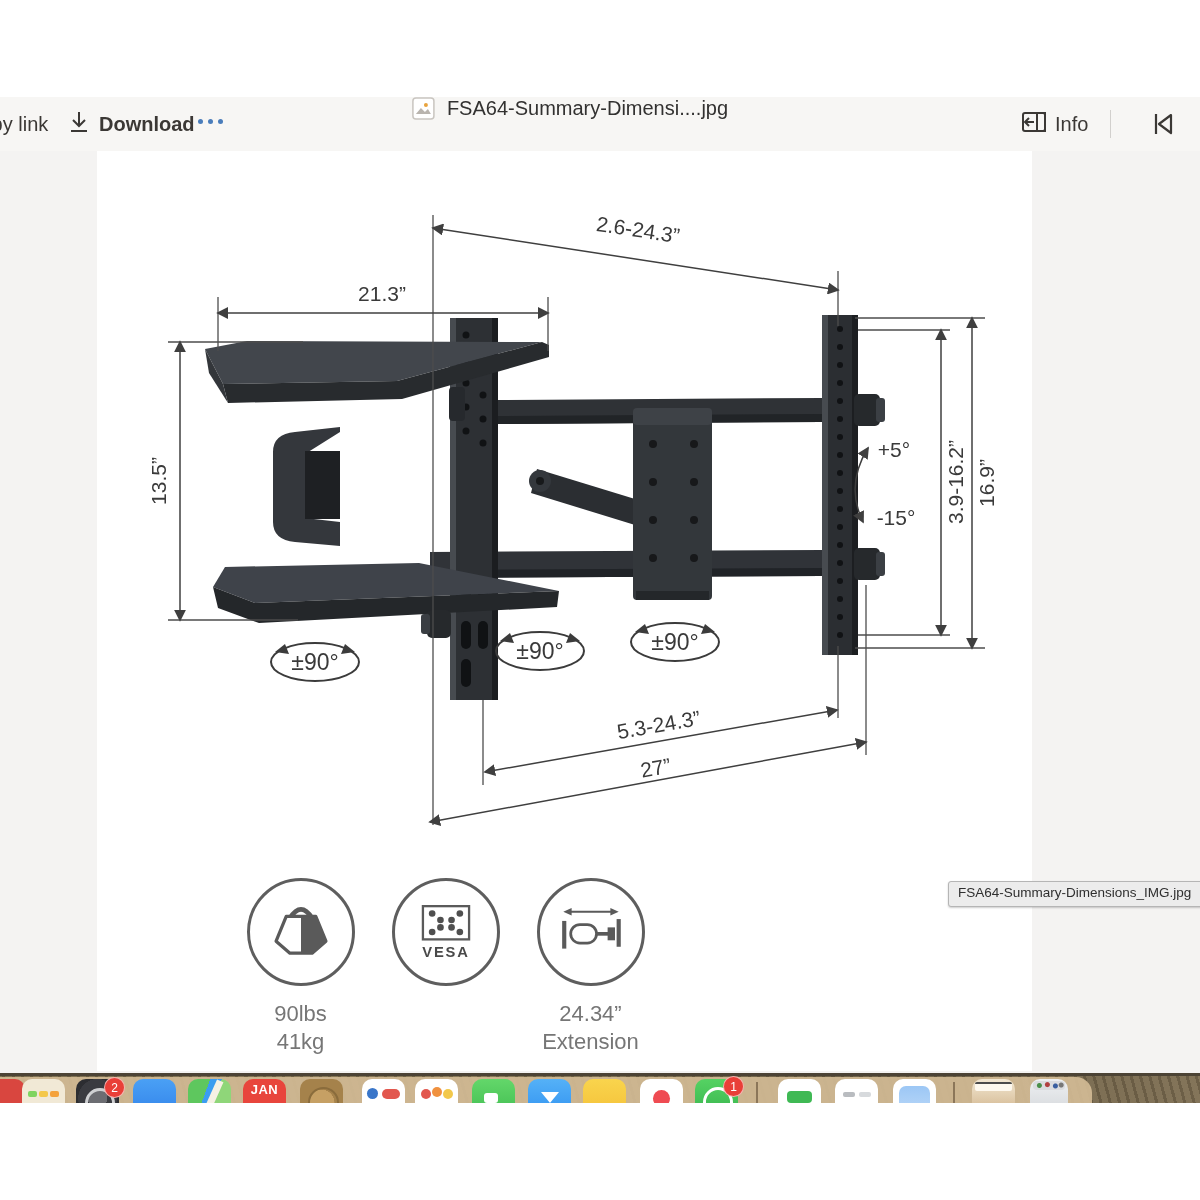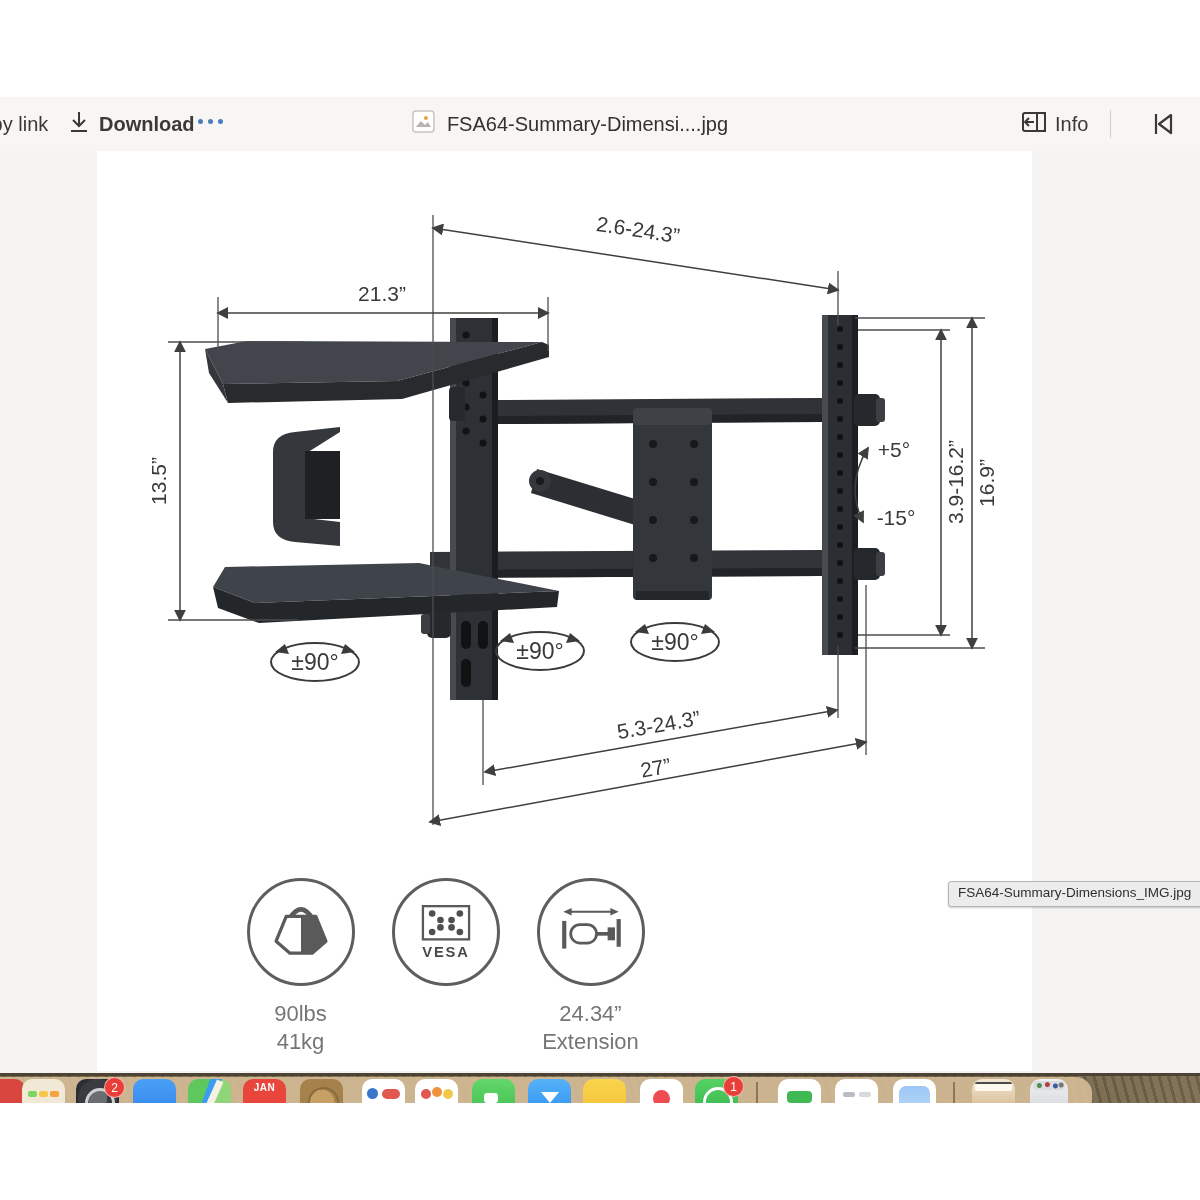--- a/index.html
+++ b/index.html
@@ -5,21 +5,21 @@
   html,body{margin:0;padding:0;width:1200px;height:1200px;overflow:hidden;background:#fff;
     font-family:"Liberation Sans",sans-serif;}
   .abs{position:absolute;}
   
   #toolbar{left:0;top:97px;width:1200px;height:54px;background:#f7f6f4;border-bottom:1px solid #efedeb;}
   .tb-btn{display:flex;align-items:center;gap:9px;height:54px;color:#3b3835;font-size:20px;cursor:pointer;}
   #copylink{left:-34px;top:0;}
   #download{left:68px;top:0;font-weight:bold;}
   #more{left:198px;top:22px;display:flex;gap:5px;}
   #more i{width:5px;height:5px;border-radius:50%;background:#4a7dbb;display:block;}
-  #filetitle{left:570px;top:0;transform:translateX(-50%);display:flex;align-items:center;gap:12px;height:54px;color:#323130;font-size:20px;}
+  #filetitle{left:570px;top:0;transform:translateX(-50%);display:flex;gap:12px;height:54px;color:#323130;font-size:20px;}
   #infobtn{left:1022px;top:0;text-align:center;}
   .tb-divider{left:1110px;top:13px;width:1px;height:28px;background:#d2d0cd;}
   #prevbtn{left:1150px;top:14px;}
   
   #content{left:0;top:151px;width:1200px;height:922px;background:#f4f3f2;border-bottom:2px solid #d8d6d2;}
   #imgpanel{left:97px;top:0;width:935px;height:920px;background:#ffffff;}
   
   #features{left:131px;top:727px;display:flex;}
   .feat{width:145px;display:flex;flex-direction:column;align-items:center;}
   .feat .circ{width:102px;height:102px;border:3px solid #5e5e5e;border-radius:50%;background:#fff;
@@ -33,21 +33,21 @@
   #wallpaper{left:0;top:0;width:1200px;height:30px;
      background:linear-gradient(90deg,#7d6f50 0%,#8a7a58 40%,#6e6147 70%,#84755a 100%);}
   #wallpaper:before{content:"";position:absolute;inset:0;background:
      repeating-linear-gradient(75deg,rgba(40,30,15,.25) 0 3px,rgba(0,0,0,0) 3px 9px);}
   #dockline{left:0;top:0;width:1200px;height:3px;background:#4c4335;}
   #dockpanel{left:-24px;top:4px;width:1116px;height:44px;background:rgba(210,186,148,.93);border-radius:0 16px 0 0;}
   .dicon{position:absolute;top:6px;width:43px;height:43px;border-radius:10px;overflow:hidden;cursor:pointer;}
   .dsep{position:absolute;top:9px;width:2px;height:22px;background:rgba(88,68,45,.55);}
   .badge{position:absolute;width:19px;height:19px;border-radius:50%;background:#e93f38;color:#fff;
      font-size:12px;display:flex;align-items:center;justify-content:center;z-index:5;border:1px solid rgba(255,255,255,.6);}
-  .jan{position:absolute;left:0;top:3px;width:100%;text-align:center;color:#fff;font-size:10px;font-weight:bold;letter-spacing:.5px;}
+  .jan{position:absolute;left:0;top:3px;width:100%;text-align:center;color:#fff;font-size:13px;font-weight:bold;letter-spacing:.5px;}
   
   svg text{font-family:"Liberation Sans",sans-serif;}
 </style>
 </head>
 <body>
 
 <div id="toolbar" class="abs">
   <div id="copylink" class="abs tb-btn">
     <span>Copy link</span>
   </div>

